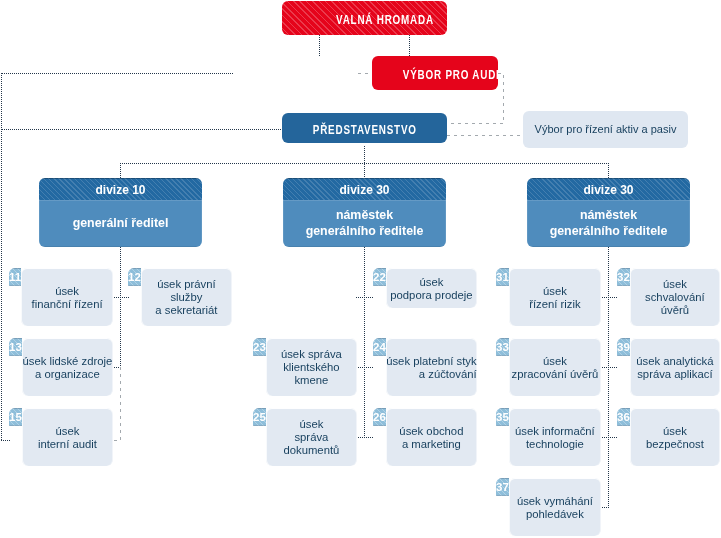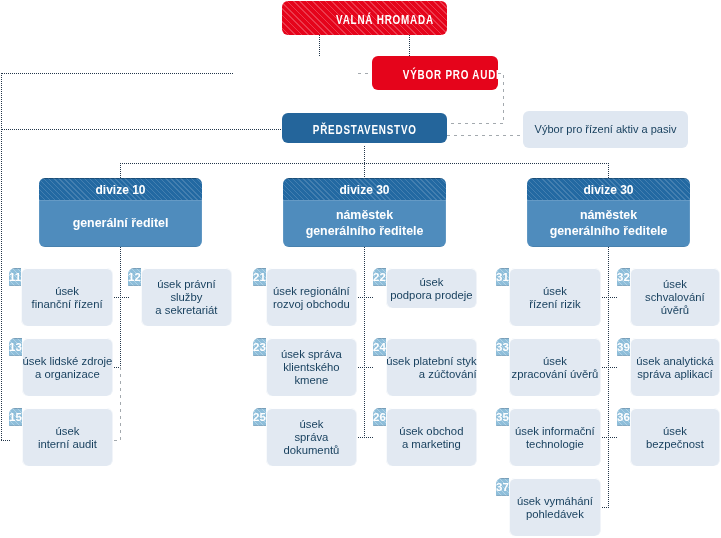--- a/index.html
+++ b/index.html
@@ -135,22 +135,20 @@
       </div>
       <div class="node usek" style="left: 9px; top: 408px; width: 104px; height: 58px;">
         <div class="hd" style="height: 18px; font-size: 11.5px;">15</div>
         <div class="bd" style="font-size: 11.3px;">úsek<br>interní audit</div>
       </div>
       <div class="node usek" style="left: 128px; top: 268px; width: 104px; height: 58px;">
         <div class="hd" style="height: 18px; font-size: 11.5px;">12</div>
         <div class="bd" style="font-size: 11.3px;">úsek právní služby<br>a sekretariát</div>
       </div>
       <div class="node usek" style="left: 253px; top: 268px; width: 104px; height: 58px;">
-        <div class="hd" style="height: 18px; font-size: 11.5px;">21</div>
-        <div class="bd" style="font-size: 11.3px;">úsek regionální<br>rozvoj obchodu</div>
       </div>
       <div class="node usek" style="left: 253px; top: 338px; width: 104px; height: 58px;">
         <div class="hd" style="height: 18px; font-size: 11.5px;">23</div>
         <div class="bd" style="font-size: 11.3px;">úsek správa<br>klientského kmene</div>
       </div>
       <div class="node usek" style="left: 253px; top: 408px; width: 104px; height: 58px;">
         <div class="hd" style="height: 18px; font-size: 11.5px;">25</div>
         <div class="bd" style="font-size: 11.3px;">úsek<br>správa dokumentů</div>
       </div>
       <div class="node usek" style="left: 373px; top: 268px; width: 104px; height: 40px;">

